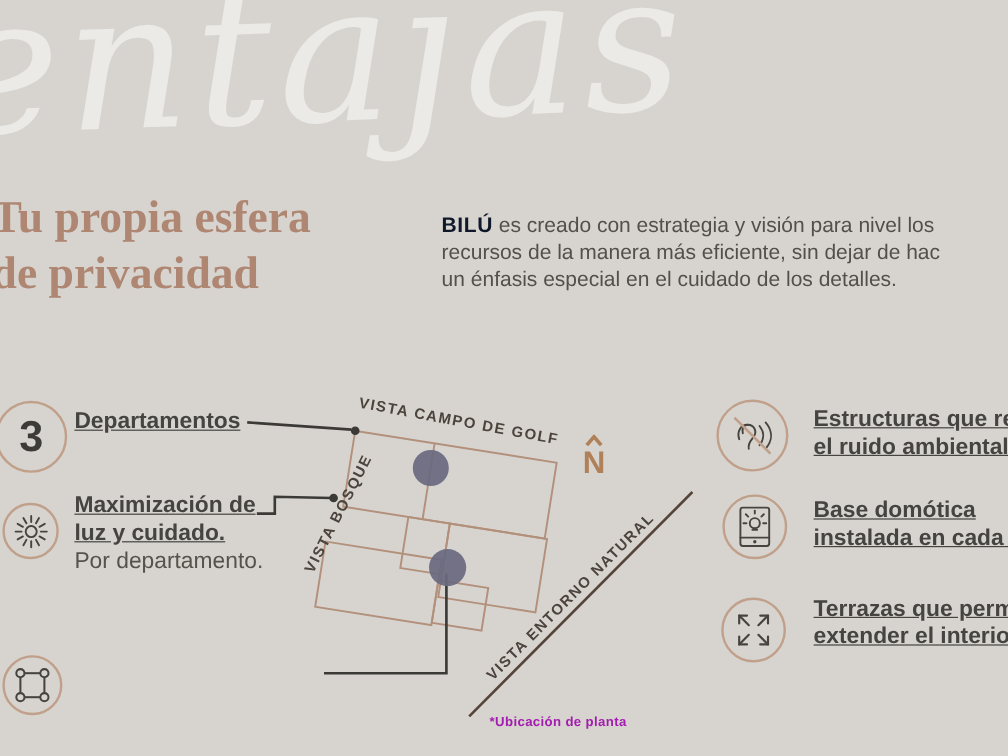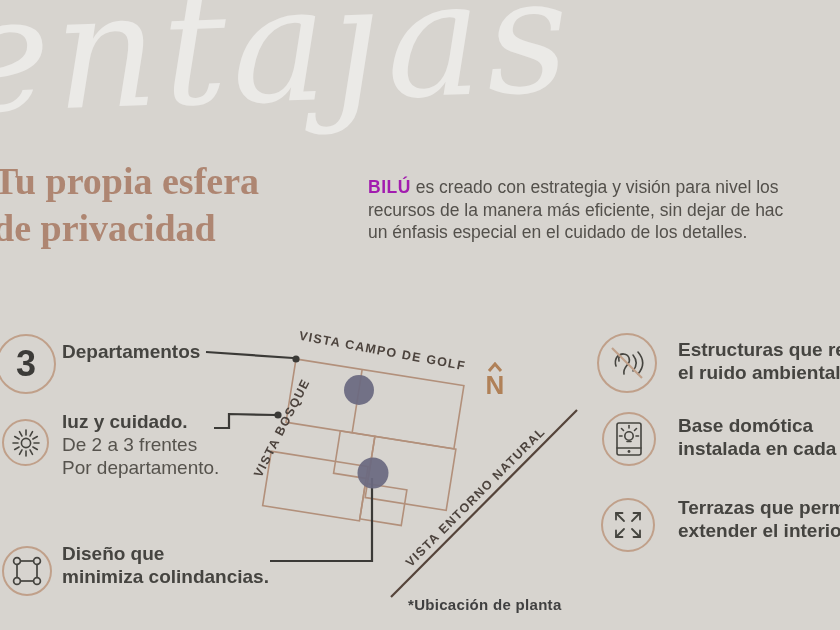--- a/index.html
+++ b/index.html
@@ -15,47 +15,47 @@
   }
   .headline{
     position:absolute;left:-7px;top:158px;
     font-family:"Liberation Serif",serif;font-weight:700;
     font-size:38px;line-height:47px;color:#ae8672;white-space:nowrap;
   }
   .intro{
     position:absolute;left:368px;top:176px;width:500px;
     font-size:17.5px;line-height:22.5px;color:#53504b;white-space:nowrap;
   }
-  .intro .brand{font-weight:700;color:#a21caf;letter-spacing:.5px;}
+  .intro .brand{font-weight:700;color:#0f172a;letter-spacing:.5px;}
   .intro div{white-space:nowrap;}
 
   
   .ring{
     position:absolute;border:2.5px solid #c0a08a;border-radius:50%;
     display:flex;align-items:center;justify-content:center;box-sizing:border-box;
   }
   .num3{font-size:36px;font-weight:700;color:#3c3b38;line-height:1;}
   .ftext{position:absolute;white-space:nowrap;}
-  .ftext .b{display:block;font-weight:700;font-size:19px;line-height:23px;color:#454440;}
+  .ftext .b{display:block;font-weight:700;font-size:19px;line-height:23px;color:#454440;text-decoration:underline;}
   .ftext .r{display:block;font-weight:400;font-size:19px;line-height:23px;color:#56534d;}
   svg.icon{display:block;}
 
   
   .plan-label{
     position:absolute;font-size:12.5px;font-weight:700;letter-spacing:1.3px;
     color:#4c433d;white-space:nowrap;text-align:center;
   }
   .compass{
     position:absolute;left:478px;top:362px;width:34px;text-align:center;
     color:#b08158;font-weight:700;
   }
   .compass .n{font-size:26px;line-height:26px;letter-spacing:0;}
   .footnote{
-    position:absolute;left:408px;top:596px;font-size:15px;font-weight:600;
-    color:#404040;letter-spacing:.3px;
+    position:absolute;left:408px;top:596px;font-size:11px;font-weight:600;
+    color:#a21caf;letter-spacing:.3px;
   }
   .overlay{position:absolute;left:0;top:0;pointer-events:none;}
 </style>
 </head>
 <body>
 
 <div id="stage">
 
   <div class="script-word">entajas</div>
 
@@ -134,39 +134,35 @@
         <line x1="-8" y1="0" x2="-13" y2="0"></line>
           <line x1="-6.9" y1="-4" x2="-11.3" y2="-6.5"></line>
         <line x1="-4" y1="-6.9" x2="-6.5" y2="-11.3"></line>
           <line x1="0" y1="-8" x2="0" y2="-13"></line>
         <line x1="4" y1="-6.9" x2="6.5" y2="-11.3"></line>
           <line x1="6.9" y1="-4" x2="11.3" y2="-6.5"></line>
       </g>
     </svg>
   </div>
   <div class="ftext" style="left:62px;top:410px;">
+    <span class="b">Maximización de</span>
     <span class="b">luz y cuidado.</span>
-    <span class="r">De 2 a 3 frentes</span>
     <span class="r">Por departamento.</span>
   </div>
 
   <div class="ring" style="left:2px;top:546px;width:50px;height:50px;">
     <svg class="icon" width="36" height="36" viewBox="-18 -18 36 36">
       <g stroke="#45443f" stroke-width="1.7" fill="none">
         <rect x="-10" y="-10" width="20" height="20"></rect>
         <circle cx="-10" cy="-10" r="3.4" fill="#d7d4cf"></circle>
         <circle cx="10" cy="-10" r="3.4" fill="#d7d4cf"></circle>
         <circle cx="-10" cy="10" r="3.4" fill="#d7d4cf"></circle>
         <circle cx="10" cy="10" r="3.4" fill="#d7d4cf"></circle>
       </g>
     </svg>
-  </div>
-  <div class="ftext" style="left:62px;top:542px;">
-    <span class="b">Diseño que</span>
-    <span class="b">minimiza colindancias.</span>
   </div>
 
   <div class="ring" style="left:597px;top:333px;width:60px;height:60px;">
     <svg class="icon" width="44" height="44" viewBox="-22 -22 44 44">
       <g stroke="#45443f" stroke-width="1.6" fill="none" stroke-linecap="round">
         <path d="M -3,11 C -4,6 -1,4 1,1 C 4,-3 2,-9 -4,-9 C -10,-9 -13,-3 -11,3"></path>
         <path d="M -8,-2 C -9,-6 -7,-9 -4,-9"></path>
         <path d="M 6,-8 c 4,5 4,11 0,16"></path>
         <path d="M 11,-11 c 6,7 6,15 0,22"></path>
       </g>

